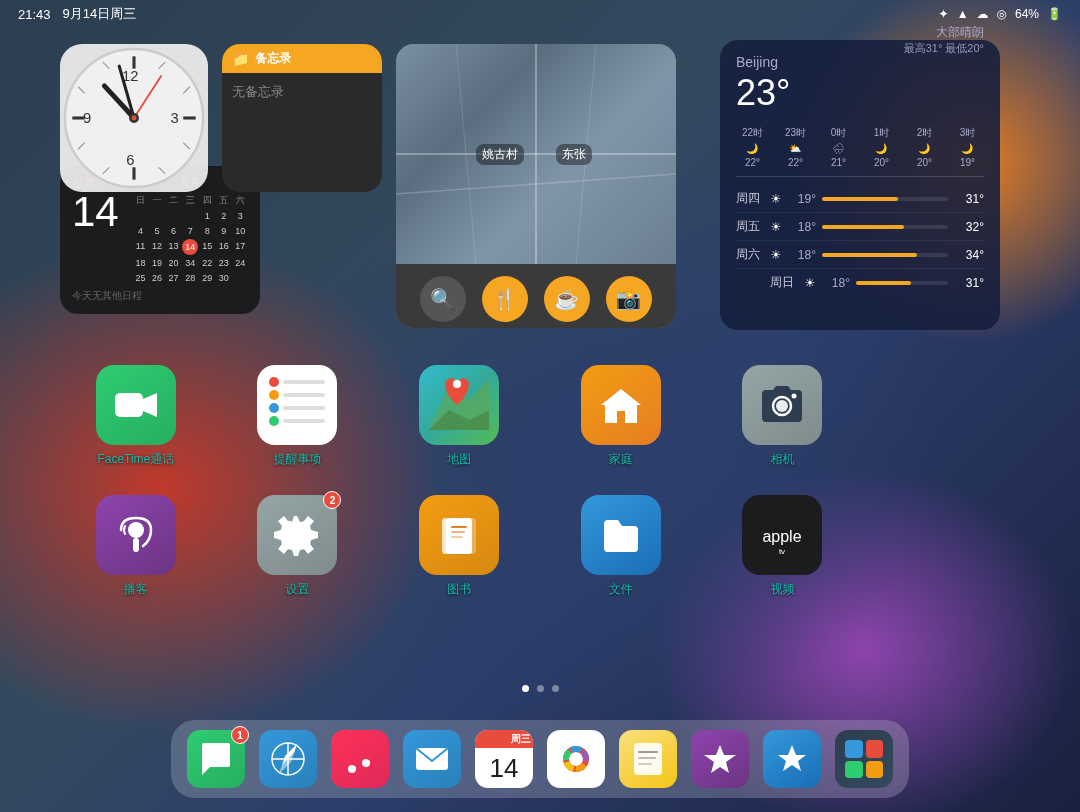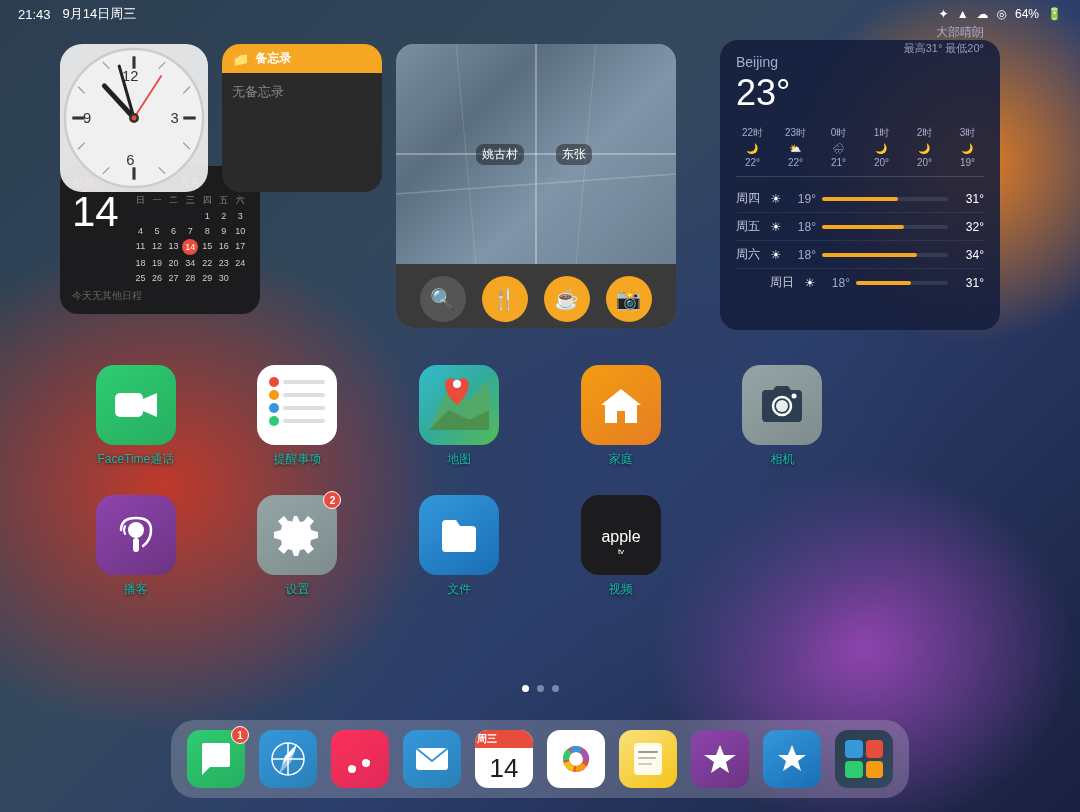--- a/index.html
+++ b/index.html
@@ -305,21 +305,21 @@
       height: 100%;
       border-radius: 13px;
       display: flex;
       flex-direction: column;
       overflow: hidden;
     }
     .cal-dock-top {
       background: #e74c3c;
       color: white;
       font-size: 10px;
-      text-align: left;
+      text-align: right;
       padding: 2px;
       font-weight: 600;
     }
     .cal-dock-num {
       flex: 1;
       display: flex;
       align-items: center;
       justify-content: center;
       font-size: 26px;
       color: #1c1c1e;
@@ -649,20 +649,33 @@
     <div class="app-icon ic-settings" style="position:relative;">
       <div class="badge">2</div>
       <svg width="50" height="50" viewBox="0 0 50 50">
           <circle cx="25" cy="25" r="7" fill="white"></circle>
           <path d="M25 6 L28 12 Q30 12 32 11 L36 6 L42 11 L38 16 Q39 18 39 20 L46 22 L46 28 L39 30 Q39 32 38 34 L42 39 L36 44 L32 39 Q30 40 28 40 L26 46 L22 46 L20 40 Q18 40 16 39 L12 44 L6 39 L10 34 Q9 32 9 30 L2 28 L2 22 L9 20 Q9 18 10 16 L6 11 L12 6 L16 11 Q18 10 20 12 L22 6 Z" fill="white"></path>
         </svg>
     </div>
     <span class="app-label">设置</span>
   </div>
 
+  <div class="app-item">
+    <div class="app-icon ic-books">
+      <svg width="50" height="50" viewBox="0 0 50 50">
+          <rect x="8" y="8" width="34" height="36" rx="4" fill="rgba(255,255,255,0.3)"></rect>
+          <rect x="12" y="8" width="26" height="36" rx="3" fill="white"></rect>
+          <rect x="8" y="8" width="6" height="36" rx="3" fill="rgba(255,255,255,0.7)"></rect>
+          <rect x="17" y="16" width="16" height="2" rx="1" fill="#e67e22"></rect>
+          <rect x="17" y="21" width="14" height="2" rx="1" fill="#e67e22" opacity="0.6"></rect>
+          <rect x="17" y="26" width="12" height="2" rx="1" fill="#e67e22" opacity="0.4"></rect>
+        </svg>
+    </div>
+    <span class="app-label">图书</span>
+  </div>
 
   <div class="app-item">
     <div class="app-icon ic-files">
       <svg width="50" height="50" viewBox="0 0 50 50">
           <path d="M8 14 Q8 10 12 10 L22 10 L26 16 L38 16 Q42 16 42 20 L42 38 Q42 42 38 42 L12 42 Q8 42 8 38 Z" fill="white"></path>
           <path d="M8 18 L42 18 L42 38 Q42 42 38 42 L12 42 Q8 42 8 38 Z" fill="rgba(255,255,255,0.7)"></path>
         </svg>
     </div>
     <span class="app-label">文件</span>
   </div>

